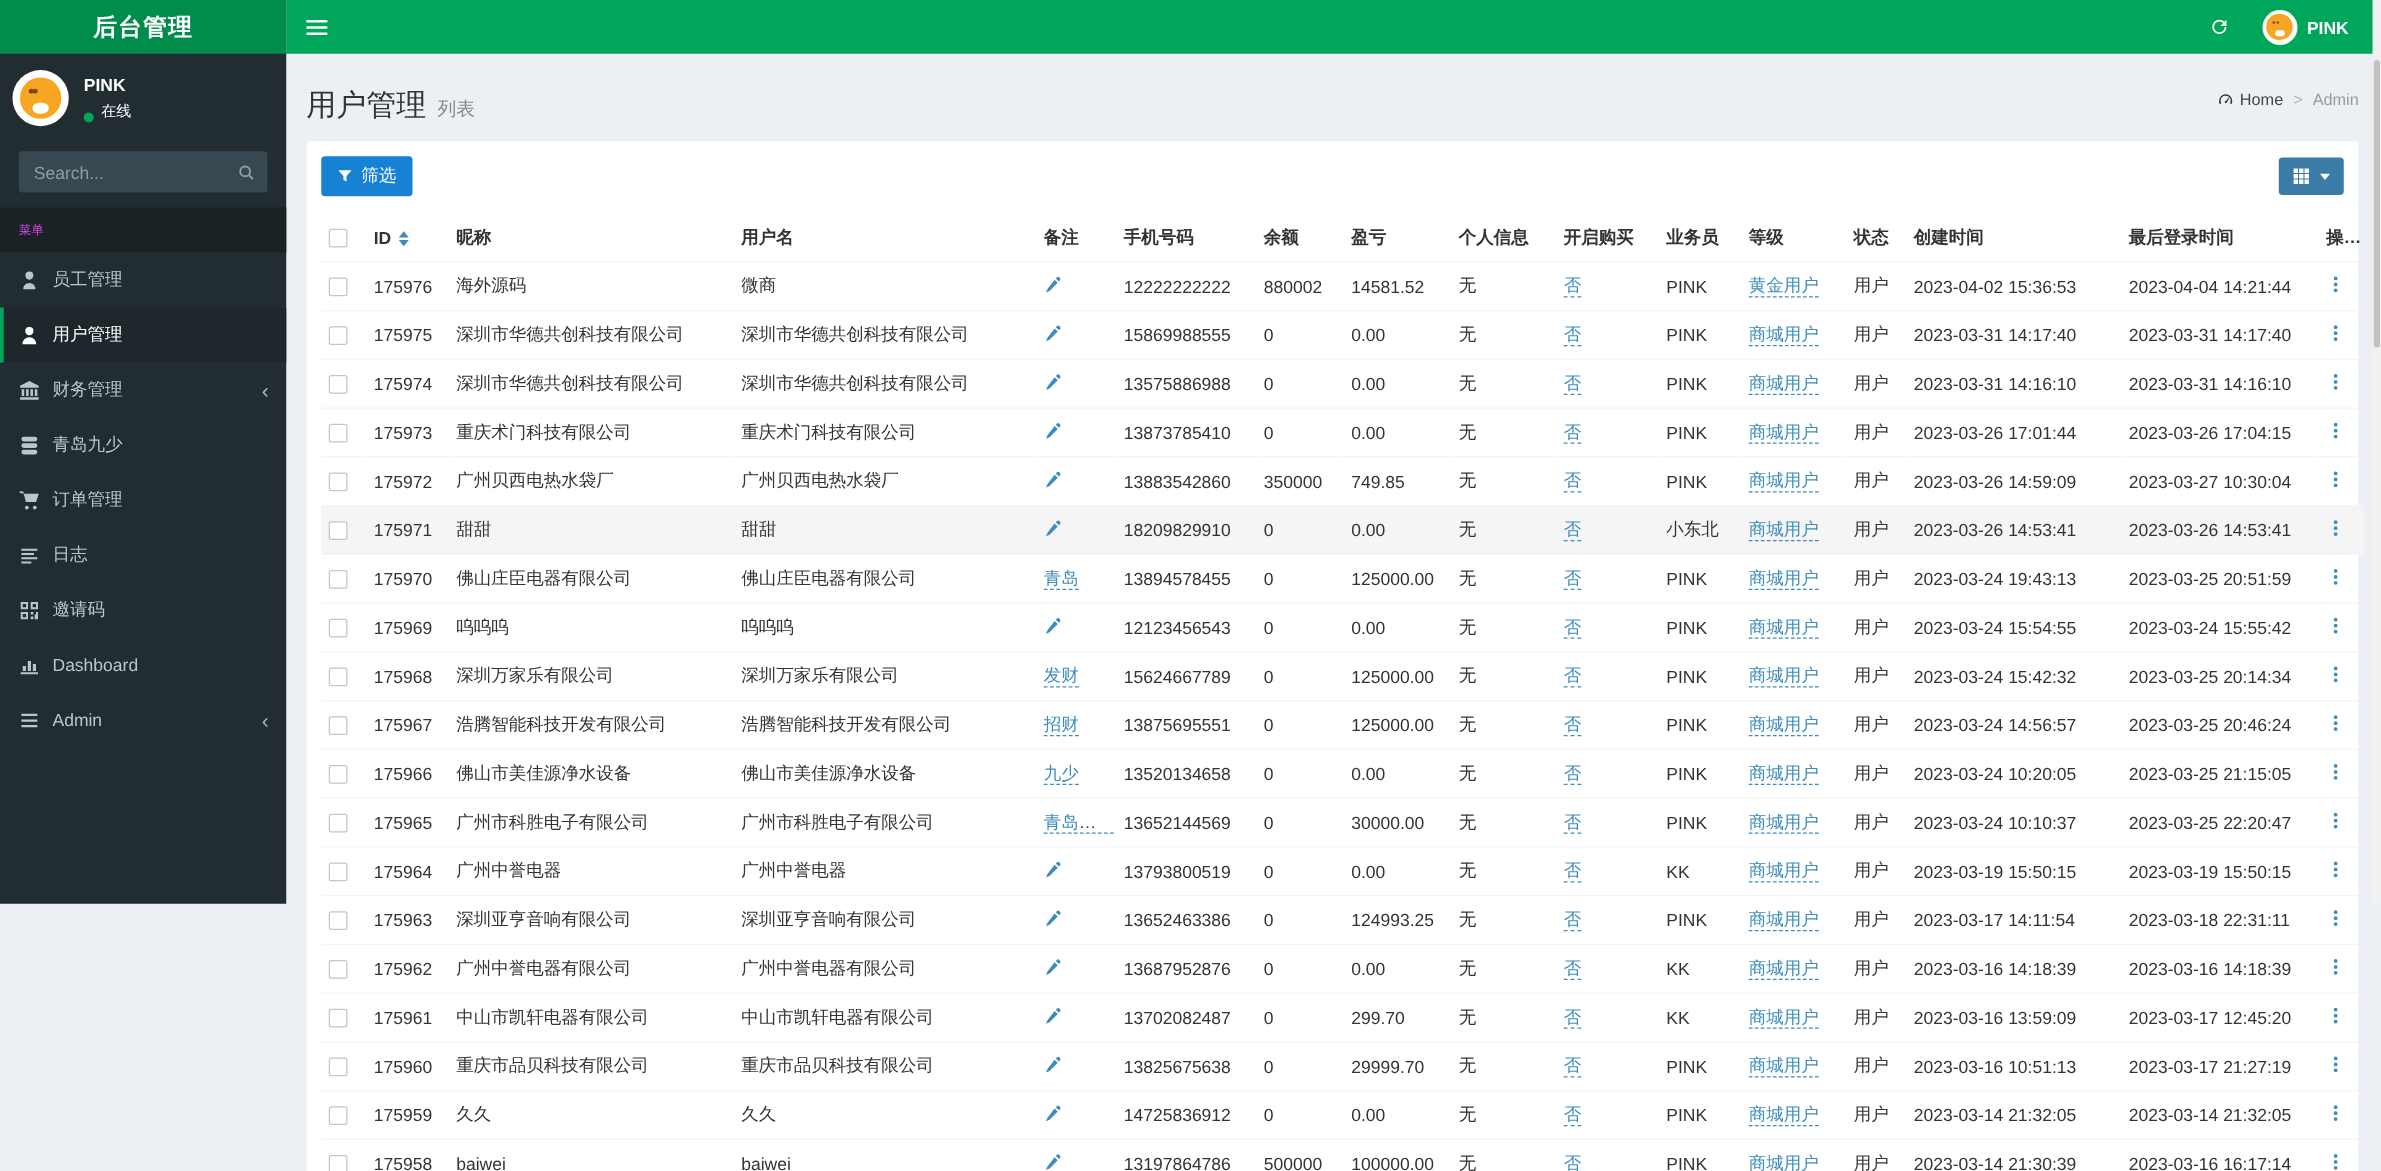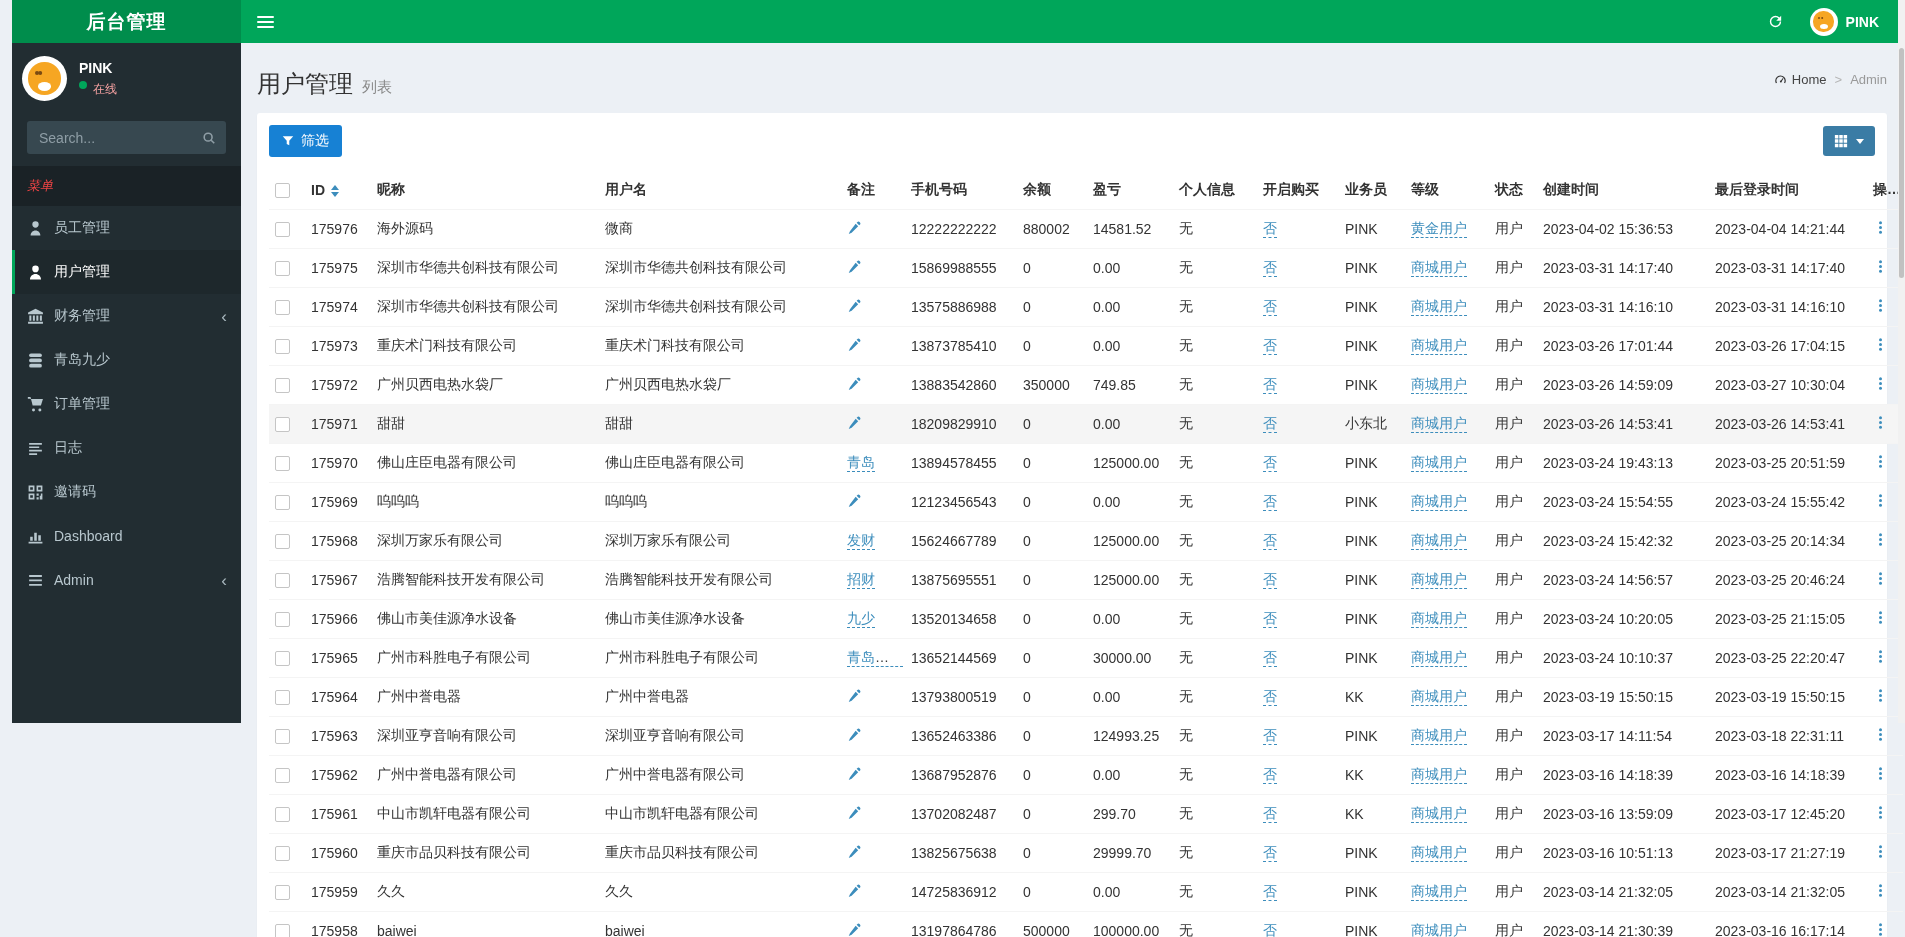--- a/index.html
+++ b/index.html
@@ -3,40 +3,40 @@
 <meta charset="utf-8">
 <style>
   :root{
     --green:#00a65a; --green-dark:#008d4c;
     --sidebar-bg:#222d32; --sidebar-active:#1e282c; --sidebar-text:#b8c7ce;
     --link:#3c8dbc; --btn-filter:#1781d4; --btn-grid:#3a7ca5; --content-bg:#ecf0f5;
   }
   *{box-sizing:border-box;}
   html,body{margin:0;padding:0;}
   body{width:1905px;height:937px;overflow:hidden;font-family:"Liberation Sans","DejaVu Sans",sans-serif;background:var(--content-bg);}
-  .app{width:1905px;height:723px;display:flex;position:relative;padding-left:12px;}
+  .app{width:1905px;height:723px;display:flex;position:relative;}
 
   
   .sidebar{width:229px;flex:none;background:var(--sidebar-bg);display:flex;flex-direction:column;}
   .logo{height:43px;background:var(--green-dark);color:#fff;font-size:19px;font-weight:bold;display:flex;align-items:center;justify-content:center;letter-spacing:1px;cursor:pointer;}
   .user-panel{display:flex;align-items:center;padding:13px 10px 10px 10px;}
   .lion{background:#fff;border-radius:50%;display:flex;align-items:center;justify-content:center;flex:none;}
   .lion-face{background:#f6a623;border-radius:50%;width:72%;height:72%;position:relative;}
   .lion-face:before{content:"";position:absolute;left:22%;top:28%;width:12%;height:12%;background:#7a4a12;border-radius:50%;box-shadow:3.2px 0 0 0 #7a4a12;}
   .lion-face:after{content:"";position:absolute;left:30%;bottom:12%;width:40%;height:26%;background:#fff;border-radius:50%;}
   .avatar-lg{width:45px;height:45px;}
   .user-info{margin-left:12px;}
   .user-name{color:#fff;font-size:14px;font-weight:bold;margin:0 0 5px 0;}
-  .user-status{display:flex;align-items:flex-start;gap:6px;color:#fca5a5;font-size:12px;text-decoration:none;cursor:pointer;}
+  .user-status{display:flex;align-items:flex-end;gap:6px;color:#ffffff;font-size:12px;text-decoration:none;cursor:pointer;}
   .dot{width:8px;height:8px;border-radius:50%;background:var(--green);display:inline-block;}
   .search{margin:10px 15px 4px 15px;display:flex;align-items:center;background:#374850;border-radius:3px;height:33px;}
   .search input{flex:1;min-width:0;background:transparent;border:none;outline:none;color:#ccc;font-size:14px;padding:0 12px;font-family:inherit;}
   .search input::placeholder{color:#8f9ea6;}
   .search button{background:transparent;border:none;color:#8f9ea6;padding:0 10px 0 0;cursor:pointer;display:flex;}
-  .menu-header{background:#1a2226;color:#ef4444;font-size:13px;padding:11px 15px;margin-top:8px;font-style:italic;}
+  .menu-header{background:#1a2226;color:#d946ef;font-size:10px;padding:11px 15px;margin-top:8px;}
   .menu{list-style:none;margin:0;padding:0;}
   .menu a{display:flex;align-items:center;height:44px;padding:0 14px 0 12px;color:var(--sidebar-text);font-size:14px;text-decoration:none;border-left:3px solid transparent;cursor:pointer;}
   .menu li.active a{background:var(--sidebar-active);color:#fff;border-left-color:var(--green);}
   .mi{width:17px;height:17px;margin-right:10px;flex:none;display:inline-flex;}
   .mi svg{width:100%;height:100%;fill:currentColor;}
   .chev{margin-left:auto;font-size:17px;line-height:1;opacity:.9;}
 
   
   .main{flex:1;display:flex;flex-direction:column;min-width:0;}
   .navbar{height:43px;background:var(--green);display:flex;align-items:center;flex:none;}

